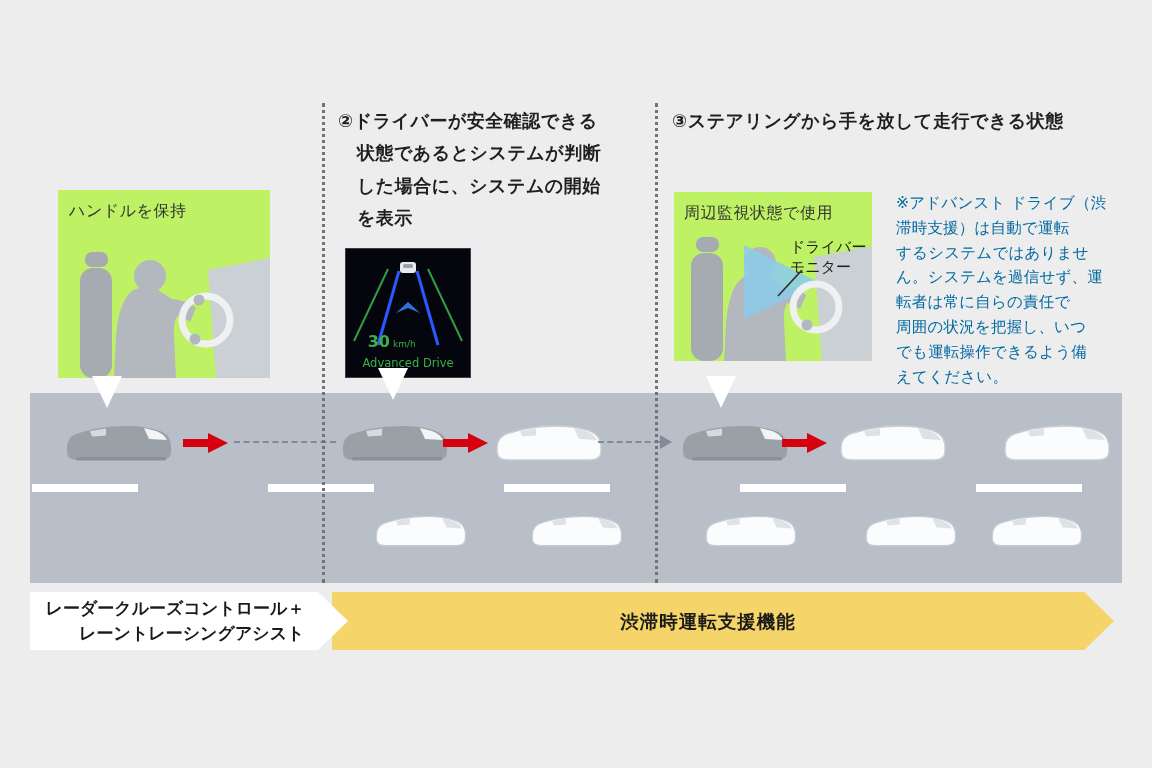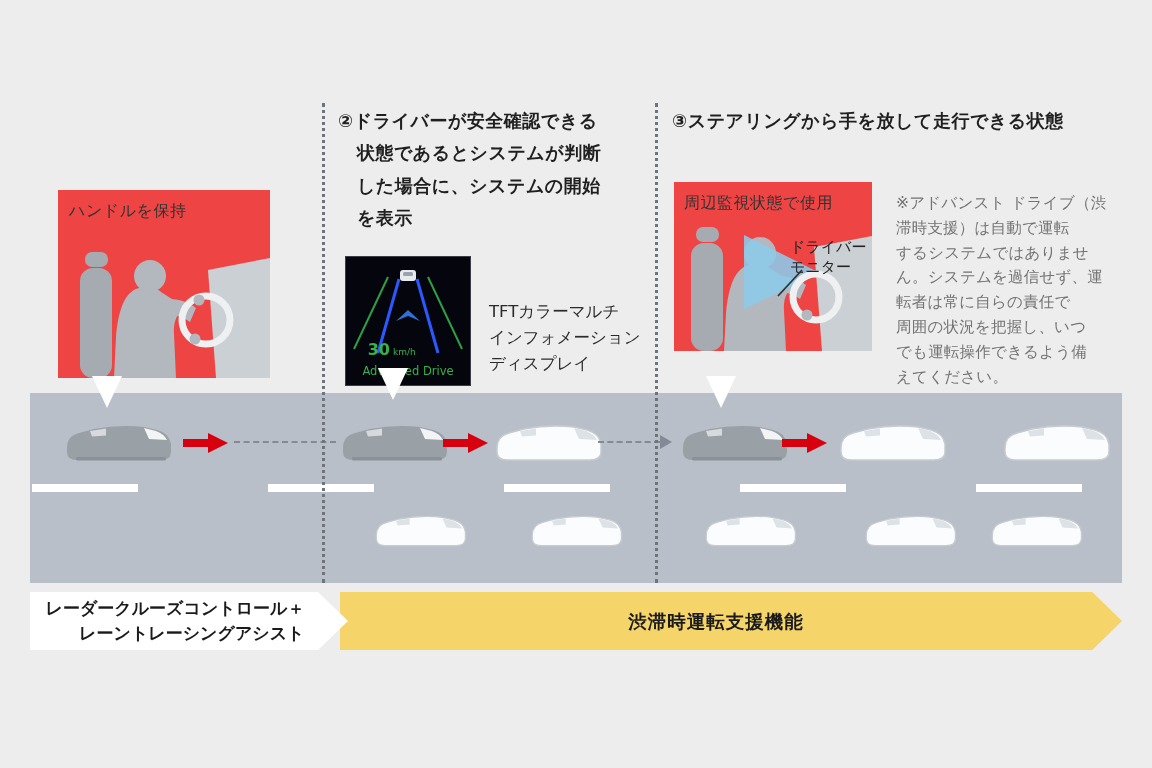--- a/index.html
+++ b/index.html
@@ -16,33 +16,33 @@
   .vline { position:absolute; width:0; border-left:3px dotted #6f737a; }
 
   .road { position:absolute; left:30px; top:393px; width:1092px; height:190px; background:#b8bfc9; }
   .lane-dash { position:absolute; top:91px; width:106px; height:8px; background:#ffffff; }
   .car { position:absolute; }
   .red-arrow { position:absolute; width:46px; height:22px; }
   .dash-line { position:absolute; height:0; border-top:2.5px dashed #838a95; }
   .dash-arrowhead { position:absolute; width:0; height:0;
     border-top:7px solid transparent; border-bottom:7px solid transparent; border-left:12px solid #838a95; }
 
-  .callout { position:absolute; background:#ef4444; }
+  .callout { position:absolute; background:#bef264; }
   .callout-label { position:absolute; font-size:16px; color:#333; letter-spacing:0.5px; }
   .tail { position:absolute; width:0; height:0;
     border-left:15px solid transparent; border-right:15px solid transparent; border-top:32px solid #ffffff; }
   .fig-svg { position:absolute; left:0; bottom:0; }
 
-  .tft { position:absolute; left:345px; top:256px; width:126px; height:130px; background:#05060d; border:1px solid #3a3d44; }
+  .tft { position:absolute; left:345px; top:248px; width:126px; height:130px; background:#05060d; border:1px solid #3a3d44; }
   .tft-caption { position:absolute; left:489px; top:299px; font-size:16.5px; color:#2b2b2b; line-height:1.58; white-space:pre-line; }
 
   .pointer-label { position:absolute; font-size:15px; color:#222; line-height:1.35; white-space:pre-line; }
-  .disclaimer { position:absolute; left:896px; top:191px; width:240px; font-size:15.5px; color:#737373; line-height:1.6; white-space:pre-line; letter-spacing:0.2px; }
-
-  .banner-yellow { position:absolute; left:340px; top:592px; width:782px; height:58px; background:#f5d469;
+  .disclaimer { position:absolute; left:896px; top:191px; width:240px; font-size:15.5px; color:#0369a1; line-height:1.6; white-space:pre-line; letter-spacing:0.2px; }
+
+  .banner-yellow { position:absolute; left:332px; top:592px; width:782px; height:58px; background:#f5d469;
     clip-path:polygon(0 0, 96.2% 0, 100% 50%, 96.2% 100%, 0 100%);
     display:flex; align-items:center; justify-content:center; }
   .banner-yellow .lbl { font-size:18.5px; font-weight:bold; color:#1a1a1a; letter-spacing:1px; padding-right:30px; }
   .banner-white { position:absolute; left:30px; top:592px; width:318px; height:58px; background:#ffffff;
     clip-path:polygon(0 0, 288px 0, 100% 50%, 288px 100%, 0 100%);
     display:flex; align-items:center; justify-content:center; }
   .banner-white .lbl { font-size:17px; font-weight:bold; color:#1a1a1a; line-height:1.45; white-space:pre-line; text-align:right; padding-right:28px; }
 </style>
 </head>
 <body>
@@ -164,25 +164,22 @@
       <path d="M92,96 L71,22" stroke="#2b59ff" stroke-width="3"></path>
       <rect x="54" y="13" width="16" height="11" rx="3" fill="#e8eaed"></rect>
       <rect x="57" y="15" width="10" height="4" rx="1.5" fill="#9aa3ad"></rect>
       <polygon points="50,64 62,53 74,64 62,59" fill="#2f6fd8"></polygon>
       <text x="44" y="98" fill="#38b24a" font-size="16" font-weight="bold" text-anchor="end">30</text>
       <text x="47" y="98" fill="#38b24a" font-size="9">km/h</text>
       <text x="62" y="118" fill="#38b24a" font-size="11.5" text-anchor="middle">Advanced Drive</text>
     </svg>
   </div>
   <div class="tail" style="left:378px;top:368px"></div>
-  <div class="tft-caption">TFTカラーマルチ
-インフォメーション
-ディスプレイ</div>
-
-  <div class="callout" style="left:674px;top:182px;width:198px;height:169px">
+
+  <div class="callout" style="left:674px;top:192px;width:198px;height:169px">
     <div class="callout-label" style="left:10px;top:11px">周辺監視状態で使用</div>
     <svg class="fig-svg" width="198" height="130" viewBox="0 0 198 130">
       <polygon points="140,26 198,15 198,130 148,130" fill="#cbd0d4"></polygon>
       <rect x="22" y="6" width="23" height="15" rx="7" fill="#a5abb1"></rect>
       <rect x="17" y="22" width="32" height="108" rx="13" fill="#a5abb1"></rect>
       <circle cx="86" cy="32" r="16" fill="#b2b8bd"></circle>
       <path d="M72,45 C 60,50 54,68 52,93 L 50,130 L 112,130 L 110,90 C 109,76 114,68 122,64 L 97,48 C 92,43 80,42 72,45 Z" fill="#b2b8bd"></path>
       <path d="M90,58 C 106,52 122,56 132,64 L 126,78 C 114,70 102,70 94,74 Z" fill="#b2b8bd"></path>
       <polygon points="146,52 70,14 70,88" fill="#8ccbeb" opacity="0.88"></polygon>
       <circle cx="142" cy="76" r="23" fill="none" stroke="#eef0f2" stroke-width="7"></circle>

